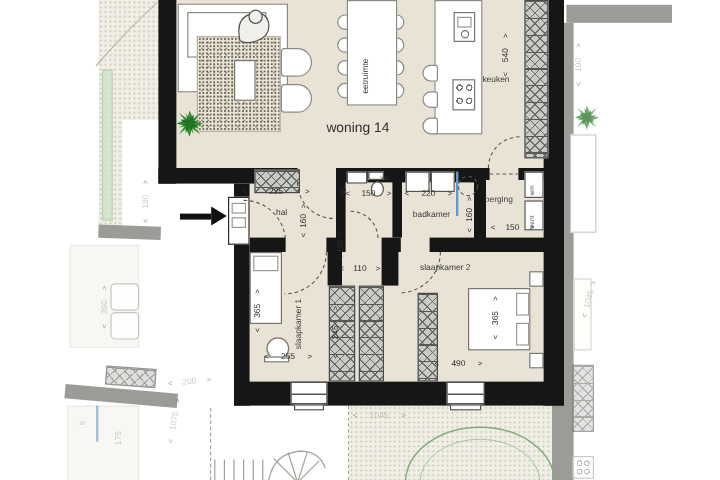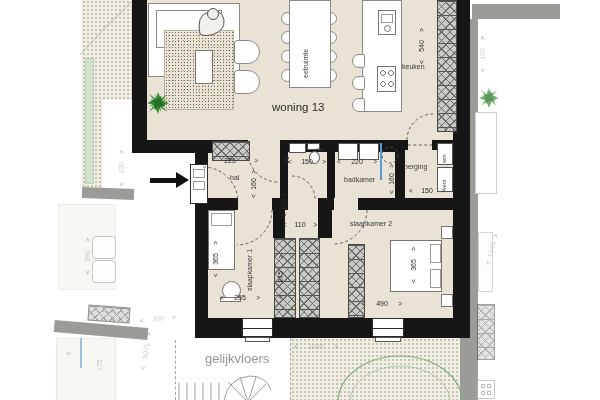--- a/index.html
+++ b/index.html
@@ -80,21 +80,20 @@
       <span class="dv">1075</span>
       <span class="ar">&gt;</span>
   </div>
   <div class="abs" style="left:56px;top:338px;width:58px;height:62px;background:#f7f5ef;border:1px solid #e2e0d8;opacity:.7;z-index:0"></div>
   <div class="blue" style="left:80px;top:338px;width:2px;height:30px;opacity:.6;z-index:0"></div>
   <div class="lbl faded2 sitelbl" style="left:66px;top:350px;font-size:6px">ar</div>
   <div class="dimv faded2 sitelbl" style="left:96px;top:372px;width:18px">
     <span class="dv">175</span>
   </div>
   <div class="dashv" style="left:175px;top:340px;height:60px"></div>
-  <div class="lbl" style="left:205px;top:351px;font-size:13px;color:#95958e">gelijkvloers</div>
   <div class="dashv" style="left:290px;top:338px;height:62px"></div>
   <div class="stipple" style="left:291px;top:338px;width:170px;height:62px"></div>
   <div class="dim faded2 sitelbl" style="left:294px;top:343px;width:44px">
     <span class="ar">&lt;</span>
       <span class="dv">1045</span>
       <span class="ar">&gt;</span>
   </div>
   <div class="gband" style="left:472px;top:4px;width:88px;height:15px"></div>
   <div class="gband" style="left:470px;top:19px;width:8px;height:381px"></div>
   <div class="gband" style="left:460px;top:338px;width:10px;height:62px"></div>
@@ -198,21 +197,21 @@
   <div class="win" style="left:372px;top:318px;width:32px;height:19px">
       <div class="mid"></div>
     </div>
   <div class="sill" style="left:375px;top:337px;width:26px;height:5px"></div>
   <div class="abs" style="left:190px;top:164px;width:18px;height:40px;background:#fff;border:1px solid #2b2b2b;box-sizing:border-box;z-index:7"></div>
   <div class="abs" style="left:193px;top:169px;width:12px;height:9px;border:1px solid #9a9a94;box-sizing:border-box;z-index:7"></div>
   <div class="abs" style="left:193px;top:181px;width:12px;height:9px;border:1px solid #9a9a94;box-sizing:border-box;z-index:7"></div>
   <div class="abs" style="left:150px;top:178px;width:26px;height:5px;background:#111;z-index:7"></div>
   <div class="abs" style="left:176px;top:172px;width:0;height:0;border-left:13px solid #111;border-top:8px solid transparent;border-bottom:8px solid transparent;z-index:7"></div>
 
-  <div class="title" style="left:272px;top:101px">woning 13</div>
+  <div class="title" style="left:272px;top:101px">woning 14</div>
   <div class="lblv" style="left:302px;top:78px;width:46px">eetruimte</div>
   <div class="lbl" style="left:402px;top:63px">keuken</div>
   <div class="dimv" style="left:418px;top:64px;width:36px">
     <span class="ar">&lt;</span>
       <span class="dv">540</span>
       <span class="ar">&gt;</span>
   </div>
   <div class="dim" style="left:202px;top:157px;width:56px">
     <span class="ar">&lt;</span>
       <span class="dv">225</span>

